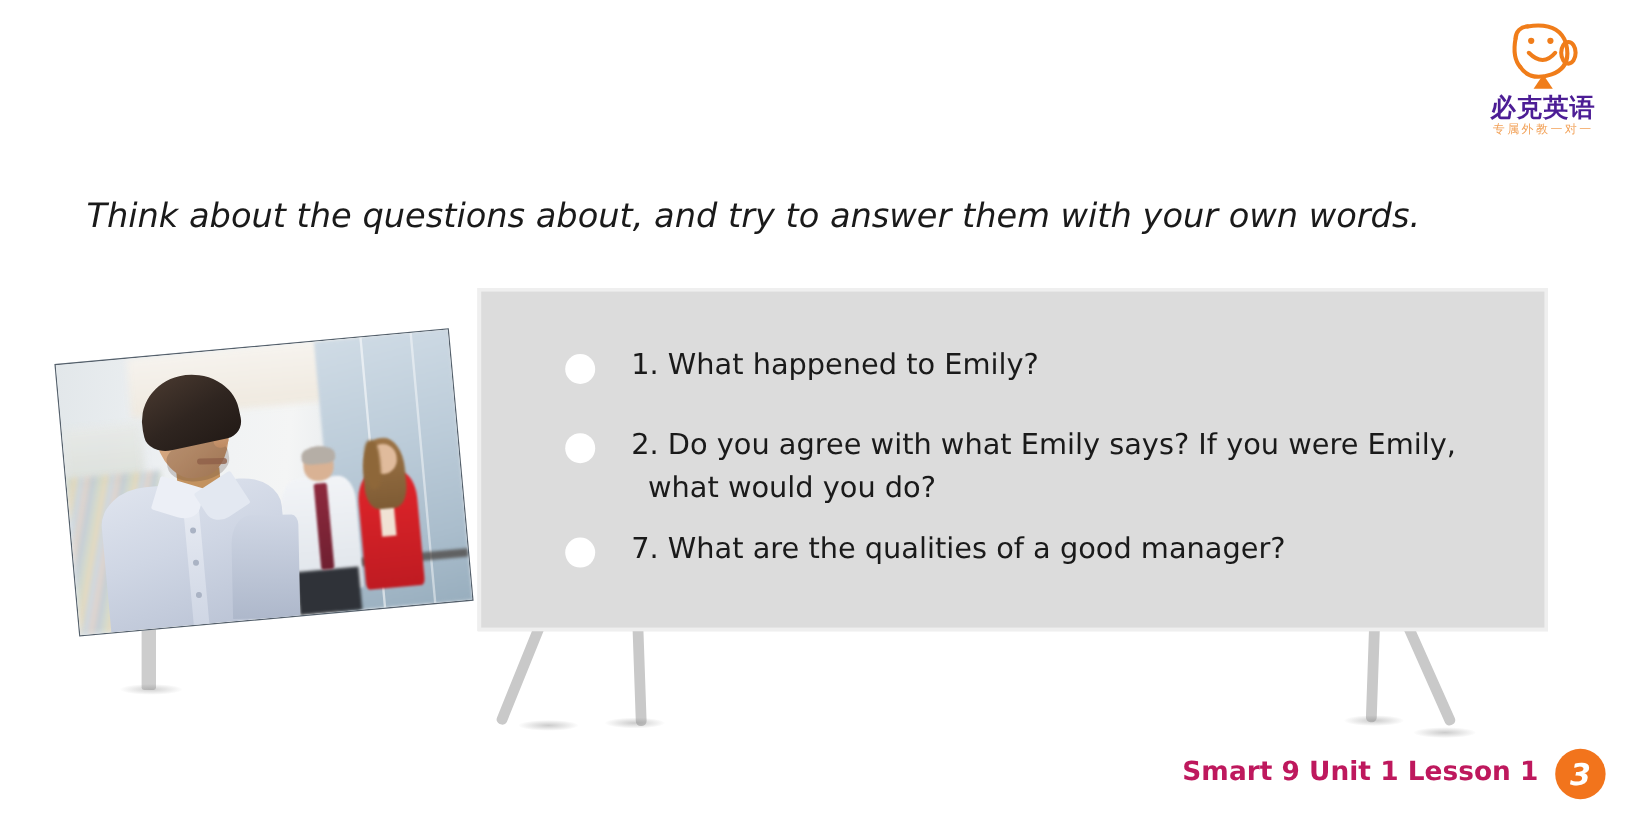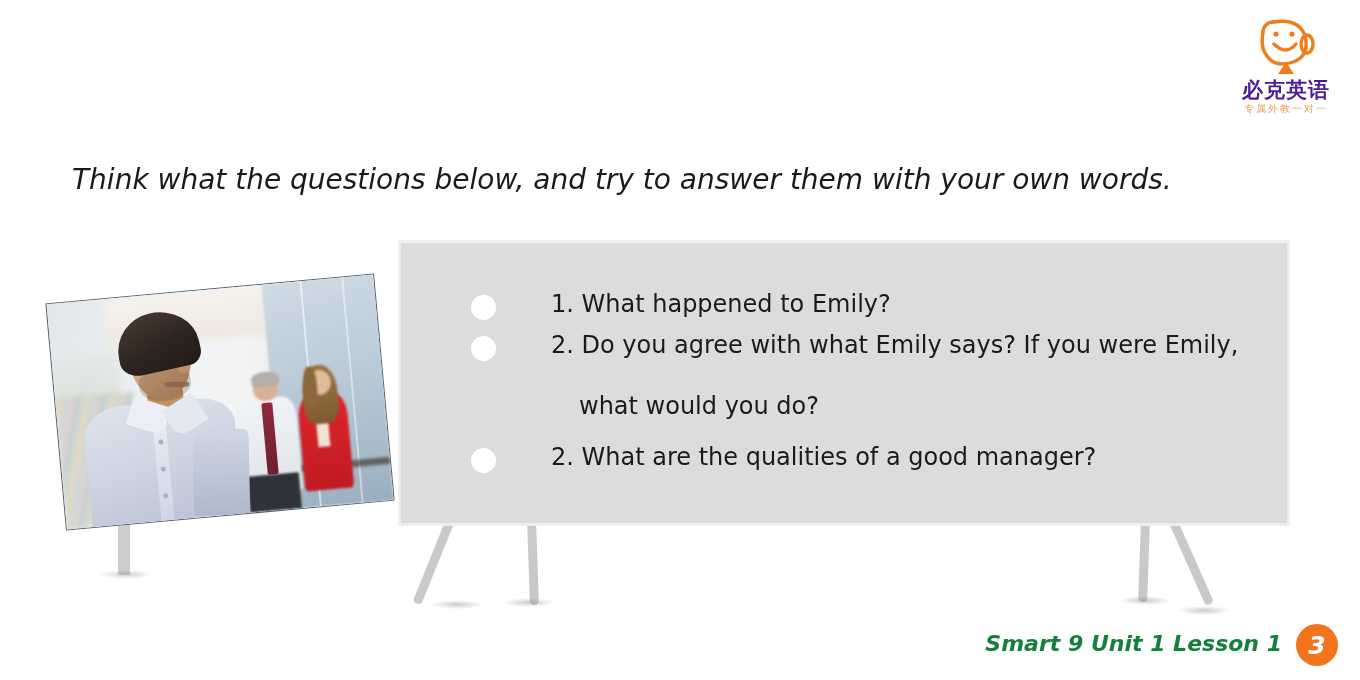--- a/index.html
+++ b/index.html
@@ -151,21 +151,20 @@
     left: 0;
     top: 0;
     width: 100%;
     height: 100%;
   }
   .qrow {
     position: absolute;
     left: 70px;
     display: flex;
     align-items: flex-start;
-    gap: 25px;
   }
   .bullet {
     width: 25px;
     height: 25px;
     border-radius: 50%;
     background: #ffffff;
     flex: 0 0 auto;
     margin-top: 4px;
   }
   .bullet.hidden {
@@ -173,21 +172,21 @@
   }
   .qtext {
     margin-left: 30px;
     font-size: 24px;
     color: #1a1a1a;
     line-height: 1.1;
     white-space: nowrap;
     font-family: "DejaVu Sans", "Liberation Sans", sans-serif;
   }
   .qtext.indent {
-    margin-left: 58px;
+    margin-left: 44px;
   }
 
   
   #photo-post {
     position: absolute;
     left: 118px;
     top: 520px;
     width: 12px;
     height: 55px;
     background: #cdcdcd;
@@ -401,23 +400,22 @@
     border-radius: 28% 10% 0 0;
     transform: rotate(4deg);
   }
 
   
   #footer {
     position: absolute;
     right: 78px;
     bottom: 24px;
     font-size: 22px;
-    font-style: italic;
     font-weight: bold;
-    color: #15803d;
+    color: #be185d;
     white-space: nowrap;
   }
   #page-badge {
     position: absolute;
     right: 22px;
     bottom: 14px;
     width: 42px;
     height: 42px;
     border-radius: 50%;
     background: #F2741C;
@@ -444,21 +442,21 @@
       <ellipse cx="81" cy="32" rx="6" ry="9" fill="none" stroke="#F07D1A" stroke-width="3.4"></ellipse>
       <circle cx="50" cy="22" r="2.6" fill="#F07D1A"></circle>
       <circle cx="66" cy="22" r="2.6" fill="#F07D1A"></circle>
       <path d="M48 32 q12 12 22 0" fill="none" stroke="#F07D1A" stroke-width="3.4" stroke-linecap="round"></path>
       <path d="M60 50 l8 12 l-16 0 z" fill="#F07D1A"></path>
     </svg>
     <div id="logo-name">必克英语</div>
     <div id="logo-tagline">专属外教一对一</div>
   </div>
 
-  <div id="instruction">Think what the questions below, and try to answer them with your own words.</div>
+  <div id="instruction">Think about the questions about, and try to answer them with your own words.</div>
 
   <div class="leg" style="left:446px; top:520px; width:9px; height:90px; transform:rotate(22deg); transform-origin:top center;"></div>
   <div class="leg" style="left:527px; top:520px; width:9px; height:85px; transform:rotate(-2deg); transform-origin:top center;"></div>
   <div class="leg-shadow" style="left:432px; top:600px; width:50px; height:9px;"></div>
   <div class="leg-shadow" style="left:504px; top:598px; width:50px; height:9px;"></div>
 
   <div class="leg" style="left:1141px; top:520px; width:9px; height:82px; transform:rotate(2deg); transform-origin:top center;"></div>
   <div class="leg" style="left:1168px; top:520px; width:9px; height:92px; transform:rotate(-24deg); transform-origin:top center;"></div>
   <div class="leg-shadow" style="left:1120px; top:596px; width:50px; height:9px;"></div>
   <div class="leg-shadow" style="left:1178px; top:606px; width:52px; height:9px;"></div>
@@ -506,31 +504,31 @@
     <div class="ph" id="fm-mouth"></div>
     <div class="ph" id="fm-hair"></div>
   </div>
 
   <div id="panel">
     <div id="qlist">
       <div class="qrow" style="top:48px;">
         <span class="bullet"></span>
         <span class="qtext">1. What happened to Emily?</span>
       </div>
-      <div class="qrow" style="top:89px;">
+      <div class="qrow" style="top:114px;">
         <span class="bullet"></span>
         <span class="qtext">2. Do you agree with what Emily says? If you were Emily,</span>
       </div>
       <div class="qrow" style="top:150px;">
         <span class="bullet hidden"></span>
         <span class="qtext indent">what would you do?</span>
       </div>
       <div class="qrow" style="top:201px;">
         <span class="bullet"></span>
-        <span class="qtext">2. What are the qualities of a good manager?</span>
+        <span class="qtext">7. What are the qualities of a good manager?</span>
       </div>
     </div>
   </div>
 
   <div id="footer">Smart 9 Unit 1 Lesson 1</div>
   <div id="page-badge">3</div>
 
 </div>
 
 </body></html>

